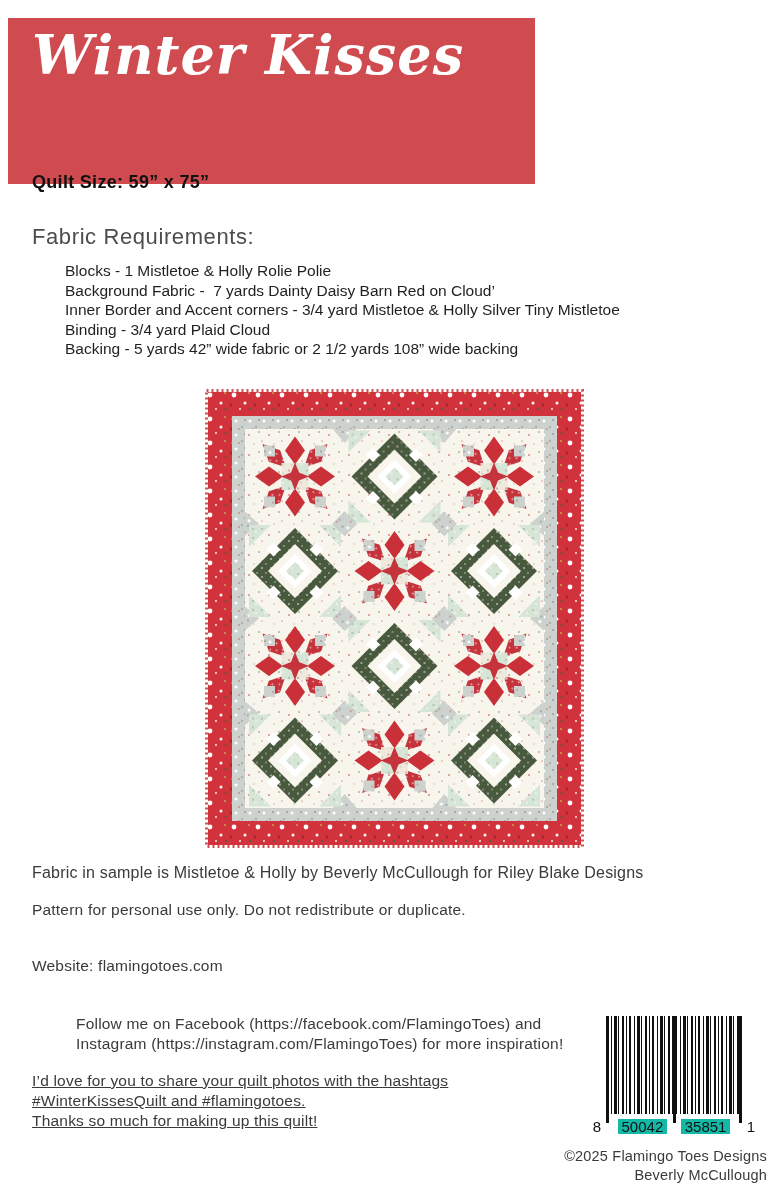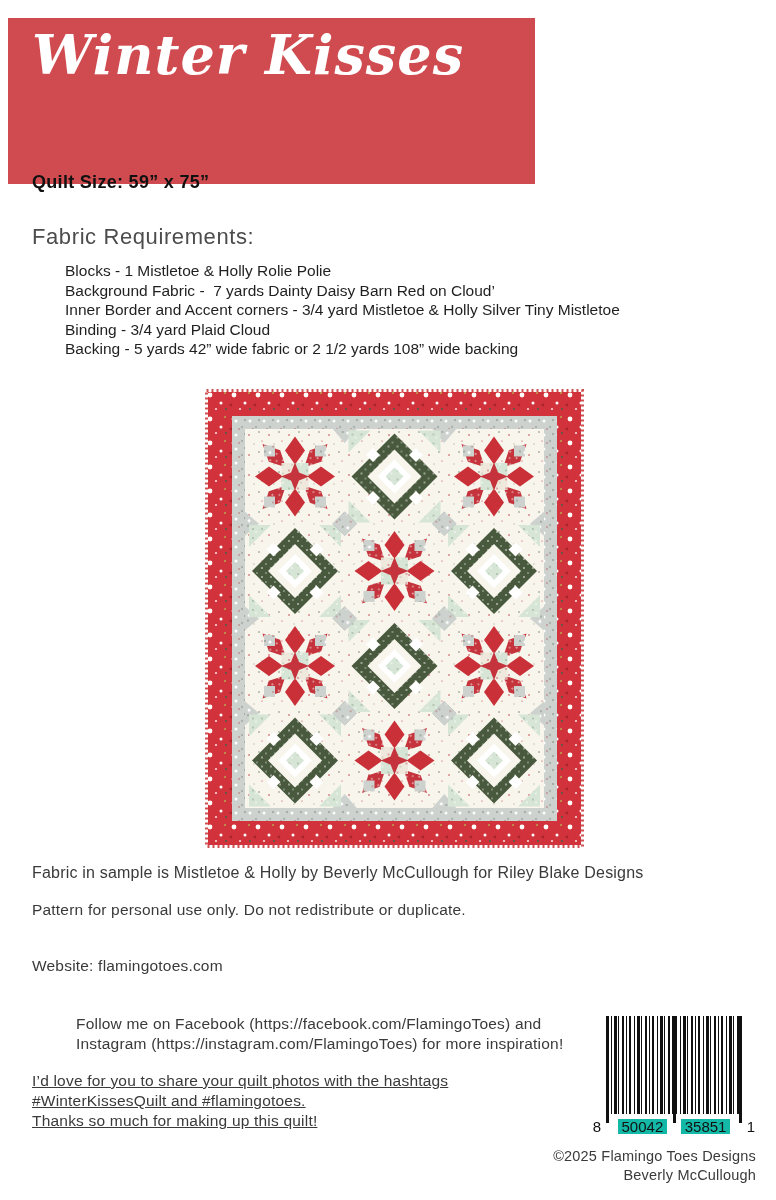--- a/index.html
+++ b/index.html
@@ -86,21 +86,21 @@
   .guard.gr{right:16px;}
   .bc-digits{
     position:absolute;left:0;right:0;bottom:8px;
     display:flex;justify-content:space-between;align-items:flex-end;
     font-size:15px;color:#111;
   }
   .bc-digits .grp{background:#14b8a6;padding:0 4px;line-height:15px;}
   .bc-digits .end{width:14px;text-align:center;line-height:15px;}
   
   .footer{
-    position:absolute;right:20px;top:1147px;
+    position:absolute;right:9px;top:1147px;
     text-align:right;
     font-size:14.5px;line-height:19px;color:#3a3a3a;letter-spacing:.2px;
   }
 </style>
 </head>
 <body>
 
 <div class="page">
 
   <div class="banner">

